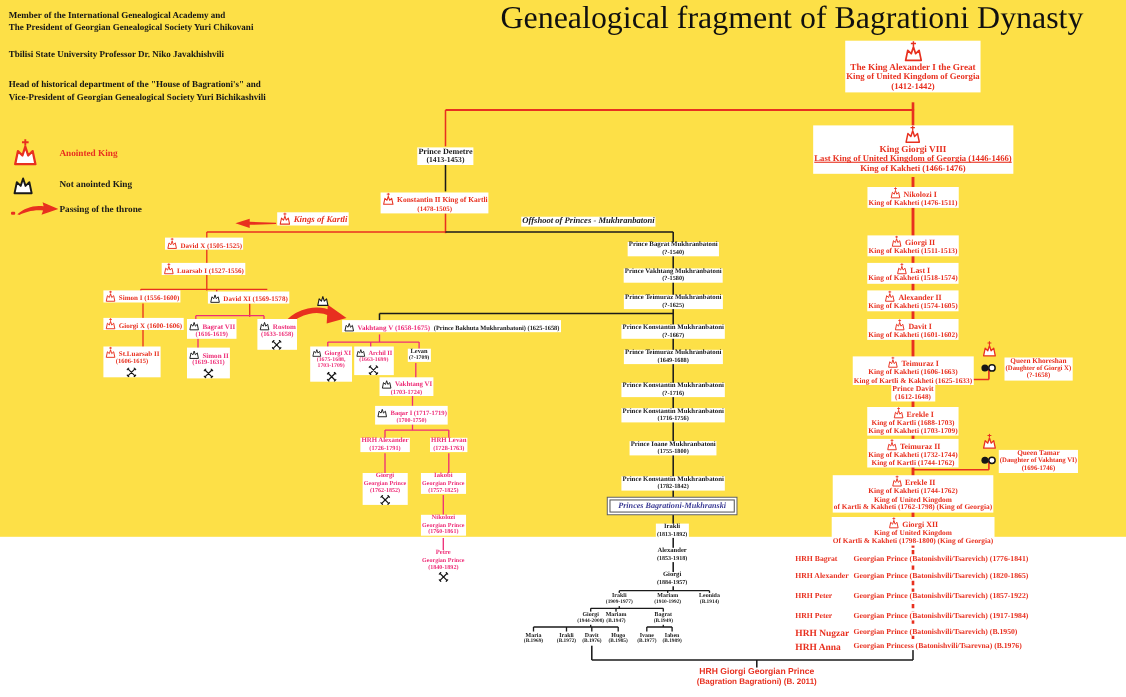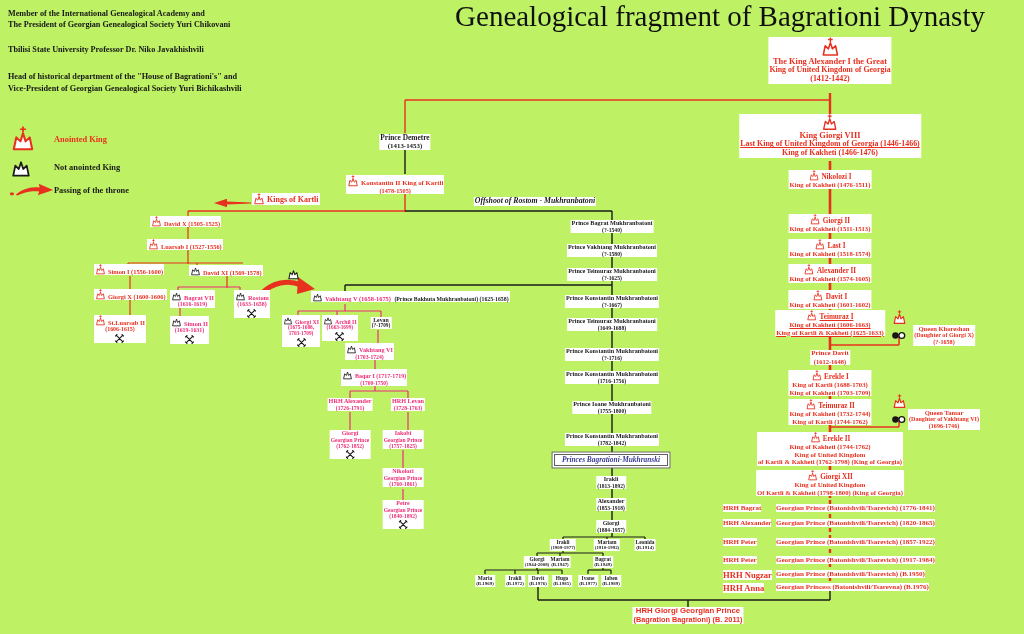--- a/index.html
+++ b/index.html
@@ -1,16 +1,16 @@
 <!DOCTYPE html>
 <html><head>
 <meta charset="utf-8">
 <style>
   html,body{margin:0;padding:0;background:#fff;width:1024px;height:634px;overflow:hidden;}
-  #canvas{position:relative;width:1024px;height:634px;background:#bef264;font-family:"Liberation Serif",serif;}
+  #canvas{position:relative;width:1024px;height:488px;background:#fde047;font-family:"Liberation Serif",serif;}
   #wires{position:absolute;left:0;top:0;width:1024px;height:634px;}
   #credits{position:absolute;left:8px;top:8px;width:340px;color:#161616;font-size:8.2px;font-weight:bold;line-height:1.4;}
   #credits .blk2{margin-top:13px;}
   #credits .blk3{margin-top:16px;}
   #page-title{position:absolute;left:420px;top:0px;width:600px;text-align:center;font-size:29px;color:#101010;white-space:nowrap;}
   #legend{position:absolute;left:10px;top:126px;width:220px;}
   .legend-row{display:flex;align-items:center;margin-bottom:4px;}
   .legend-ic{width:44px;display:flex;justify-content:flex-start;align-items:center;}
   .legend-label{font-size:8.4px;font-weight:bold;}
   .node{position:absolute;background:#fff;white-space:nowrap;font-weight:bold;line-height:1.12;text-align:center;padding:0 1px;}
@@ -135,21 +135,21 @@
       <line x1="588" y1="570" x2="611" y2="570" stroke="#1a1a1a" stroke-width="1.2"></line>
       <line x1="588" y1="570" x2="588" y2="574" stroke="#1a1a1a" stroke-width="1.2"></line>
       <line x1="611" y1="570" x2="611" y2="574" stroke="#1a1a1a" stroke-width="1.2"></line>
       <line x1="538" y1="586" x2="538" y2="600" stroke="#1a1a1a" stroke-width="1.4"></line>
       <line x1="538" y1="600" x2="830" y2="600" stroke="#1a1a1a" stroke-width="1.4"></line>
       <line x1="830" y1="591" x2="830" y2="600" stroke="#1a1a1a" stroke-width="1.4"></line>
       <line x1="688" y1="600" x2="688" y2="607" stroke="#1a1a1a" stroke-width="1.4"></line>
     </svg>
 
   <div id="nodes">
-      <div class="node left" style="left: 252px; top: 193px; color: rgb(232, 48, 31); font-size: 8px;  text-align: right;">
+      <div class="node left" style="left: 252px; top: 193px; color: rgb(232, 48, 31); font-size: 8px; font-style: italic; text-align: right;">
         <div class="nrow">
           <svg width="12" height="12" viewBox="0 0 24 24" style="flex:none">
             <path d="M12 0.5 V6 M9.2 3 H14.8" stroke="#e8301f" stroke-width="1.6" fill="none"></path>
             <path d="M3.5 21.5 L5.8 10.5 L9.6 14.2 L12 6.8 L14.4 14.2 L18.2 10.5 L20.5 21.5 Z" fill="#fff" stroke="#e8301f" stroke-width="1.9" stroke-linejoin="round"></path>
           </svg>
           <span>Kings of Kartli</span>
         </div>
       </div>
       <div class="node left" style="left: 150px; top: 216px; color: rgb(232, 48, 31); font-size: 6.4px;">
         <div class="nrow">
@@ -370,21 +370,21 @@
           <svg width="12" height="12" viewBox="0 0 24 24" style="flex:none">
             <path d="M12 0.5 V6 M9.2 3 H14.8" stroke="#e8301f" stroke-width="1.6" fill="none"></path>
             <path d="M3.5 21.5 L5.8 10.5 L9.6 14.2 L12 6.8 L14.4 14.2 L18.2 10.5 L20.5 21.5 Z" fill="#fff" stroke="#e8301f" stroke-width="1.9" stroke-linejoin="round"></path>
           </svg>
           <span>Konstantin II  King of Kartli</span>
         </div>
         <div style="font-size: 6.3px;">(1478-1505)</div>
       </div>
       <div class="node center" style="left: 535px; top: 197px; color: rgb(26, 26, 26); font-size: 7.8px; font-style: italic;">
         <div class="nrow">
-          <span>Offshoot of  Rostom - Mukhranbatoni</span>
+          <span>Offshoot of  Princes - Mukhranbatoni</span>
         </div>
       </div>
       <div class="node center" style="left: 612px; top: 220px; color: rgb(26, 26, 26); font-size: 6.2px;">
         <div class="nrow">
           <span>Prince Bagrat Mukhranbatoni</span>
         </div>
         <div style="font-size: 5.7px;">(?-1540)</div>
       </div>
       <div class="node center" style="left: 612px; top: 244px; color: rgb(26, 26, 26); font-size: 6.2px;">
         <div class="nrow">
@@ -598,21 +598,21 @@
       <div class="node center" style="left: 830px; top: 290px; color: rgb(232, 48, 31); font-size: 7.2px;">
         <div class="nrow">
           <svg width="11" height="11" viewBox="0 0 24 24" style="flex:none">
             <path d="M12 0.5 V6 M9.2 3 H14.8" stroke="#e8301f" stroke-width="1.6" fill="none"></path>
             <path d="M3.5 21.5 L5.8 10.5 L9.6 14.2 L12 6.8 L14.4 14.2 L18.2 10.5 L20.5 21.5 Z" fill="#fff" stroke="#e8301f" stroke-width="1.9" stroke-linejoin="round"></path>
           </svg>
           <span>Davit I</span>
         </div>
         <div style="font-size: 6.7px;">King of Kakheti (1601-1602)</div>
       </div>
-      <div class="node center" style="left: 830px; top: 310px; color: rgb(232, 48, 31); font-size: 7.2px; text-decoration: underline;">
+      <div class="node center" style="left: 830px; top: 324px; color: rgb(232, 48, 31); font-size: 7.2px;">
         <div class="nrow">
           <svg width="11" height="11" viewBox="0 0 24 24" style="flex:none">
             <path d="M12 0.5 V6 M9.2 3 H14.8" stroke="#e8301f" stroke-width="1.6" fill="none"></path>
             <path d="M3.5 21.5 L5.8 10.5 L9.6 14.2 L12 6.8 L14.4 14.2 L18.2 10.5 L20.5 21.5 Z" fill="#fff" stroke="#e8301f" stroke-width="1.9" stroke-linejoin="round"></path>
           </svg>
           <span>Teimuraz I</span>
         </div>
         <div style="font-size: 6.7px;">King of Kakheti (1606-1663)</div>
         <div style="font-size: 6.7px;">King of Kartli &amp; Kakheti (1625-1633)</div>
       </div>

